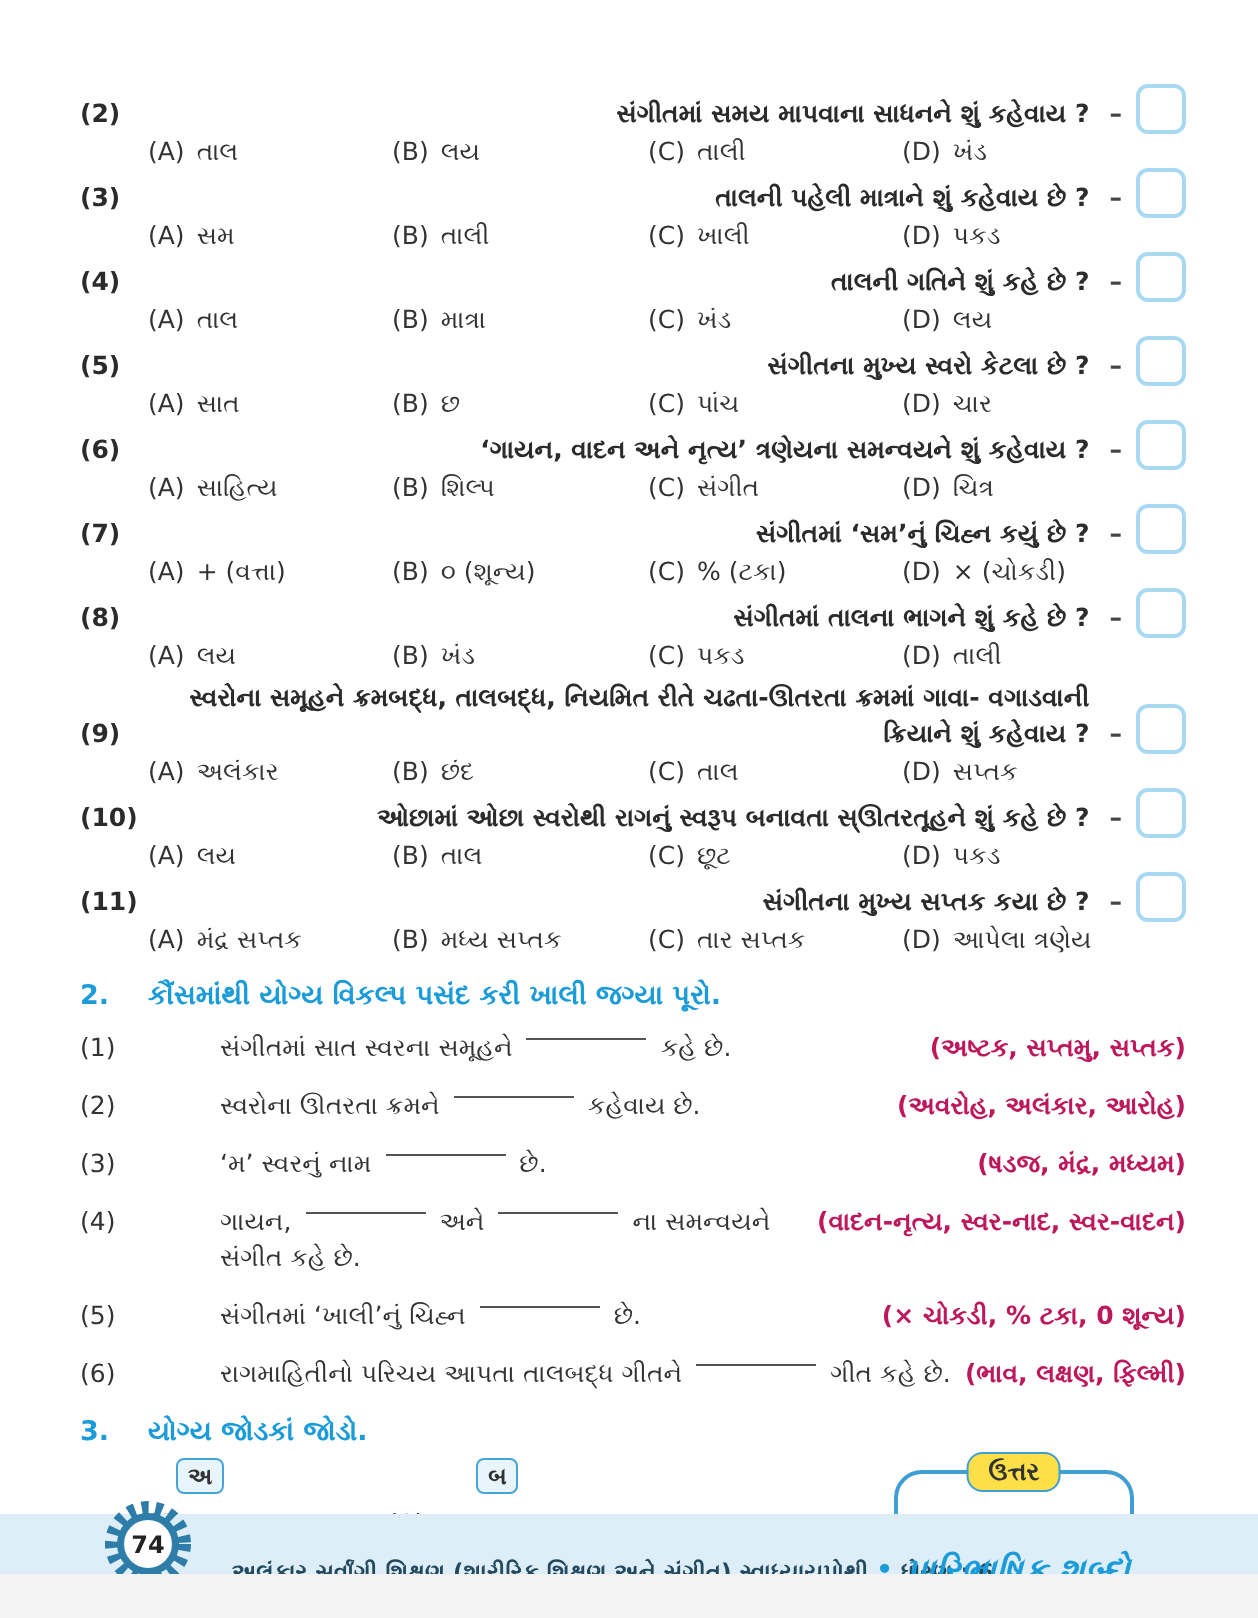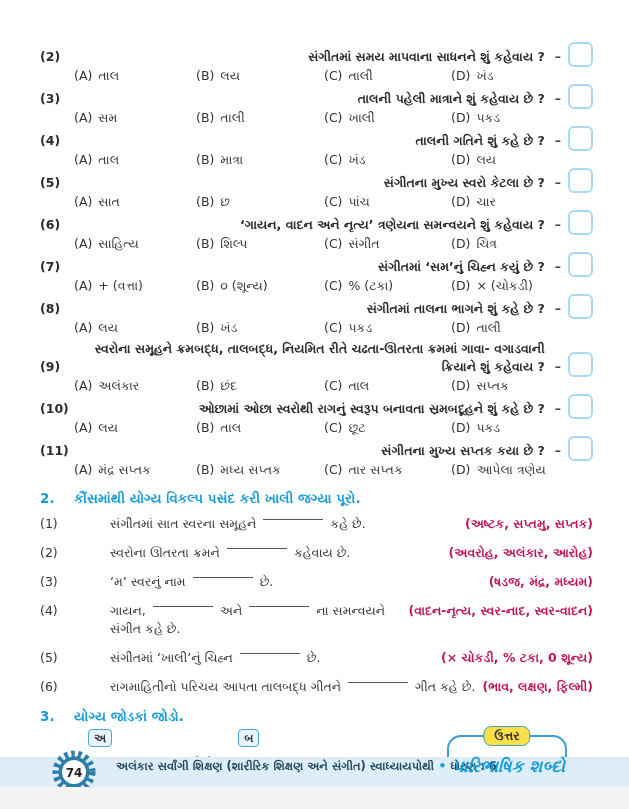--- a/index.html
+++ b/index.html
@@ -69,21 +69,21 @@
   }
   .utr-slot { line-height:24px; white-space:nowrap; }
   .slot-line {
     display:inline-block; width:28px; height:2px; background:#9fd4ef;
     margin-left:5px; vertical-align:0px;
   }
 
   
   .footer-bar {
     position:absolute; left:0; right:0; top:757px; height:38px;
-    background:#ddeef8; display:flex; align-items:flex-start;
+    background:#ddeef8; display:flex; align-items:flex-end;
   }
   .page-badge { position:absolute; left:52px; top:-7px; width:44px; height:44px; }
   .footer-text {
     margin-left:116px; font-weight:bold; font-size:11.5px; color:#23495e;
     display:flex; align-items:center; gap:4px; white-space:nowrap;
   }
   .footer-bullet { color:#1b9cd8; font-size:13px; }
   .footer-right {
     position:absolute; right:64px; font-weight:bold; font-size:17px; color:#1b9cd8;
     white-space:nowrap;
@@ -318,21 +318,21 @@
             </span>
             <span class="opt opt-3">
               <span class="opt-label">(D)</span>
               <span>સપ્તક</span>
             </span>
           </div>
         </div>
         <div class="q">
           <div class="q-top">
             <span class="q-num">(10)</span>
-            <span class="q-text">ઓછામાં ઓછા સ્વરોથી રાગનું સ્વરૂપ બનાવતા સ્રમબદૂહને શું કહે છે ?</span>
+            <span class="q-text">ઓછામાં ઓછા સ્વરોથી રાગનું સ્વરૂપ બનાવતા સ્ઊતરતૂહને શું કહે છે ?</span>
             <span class="q-ans">
               <span class="dash">–</span>
               <span class="ansbox"></span>
             </span>
           </div>
           <div class="q-opts">
             <span class="opt opt-0">
               <span class="opt-label">(A)</span>
               <span>લય</span>
             </span>

